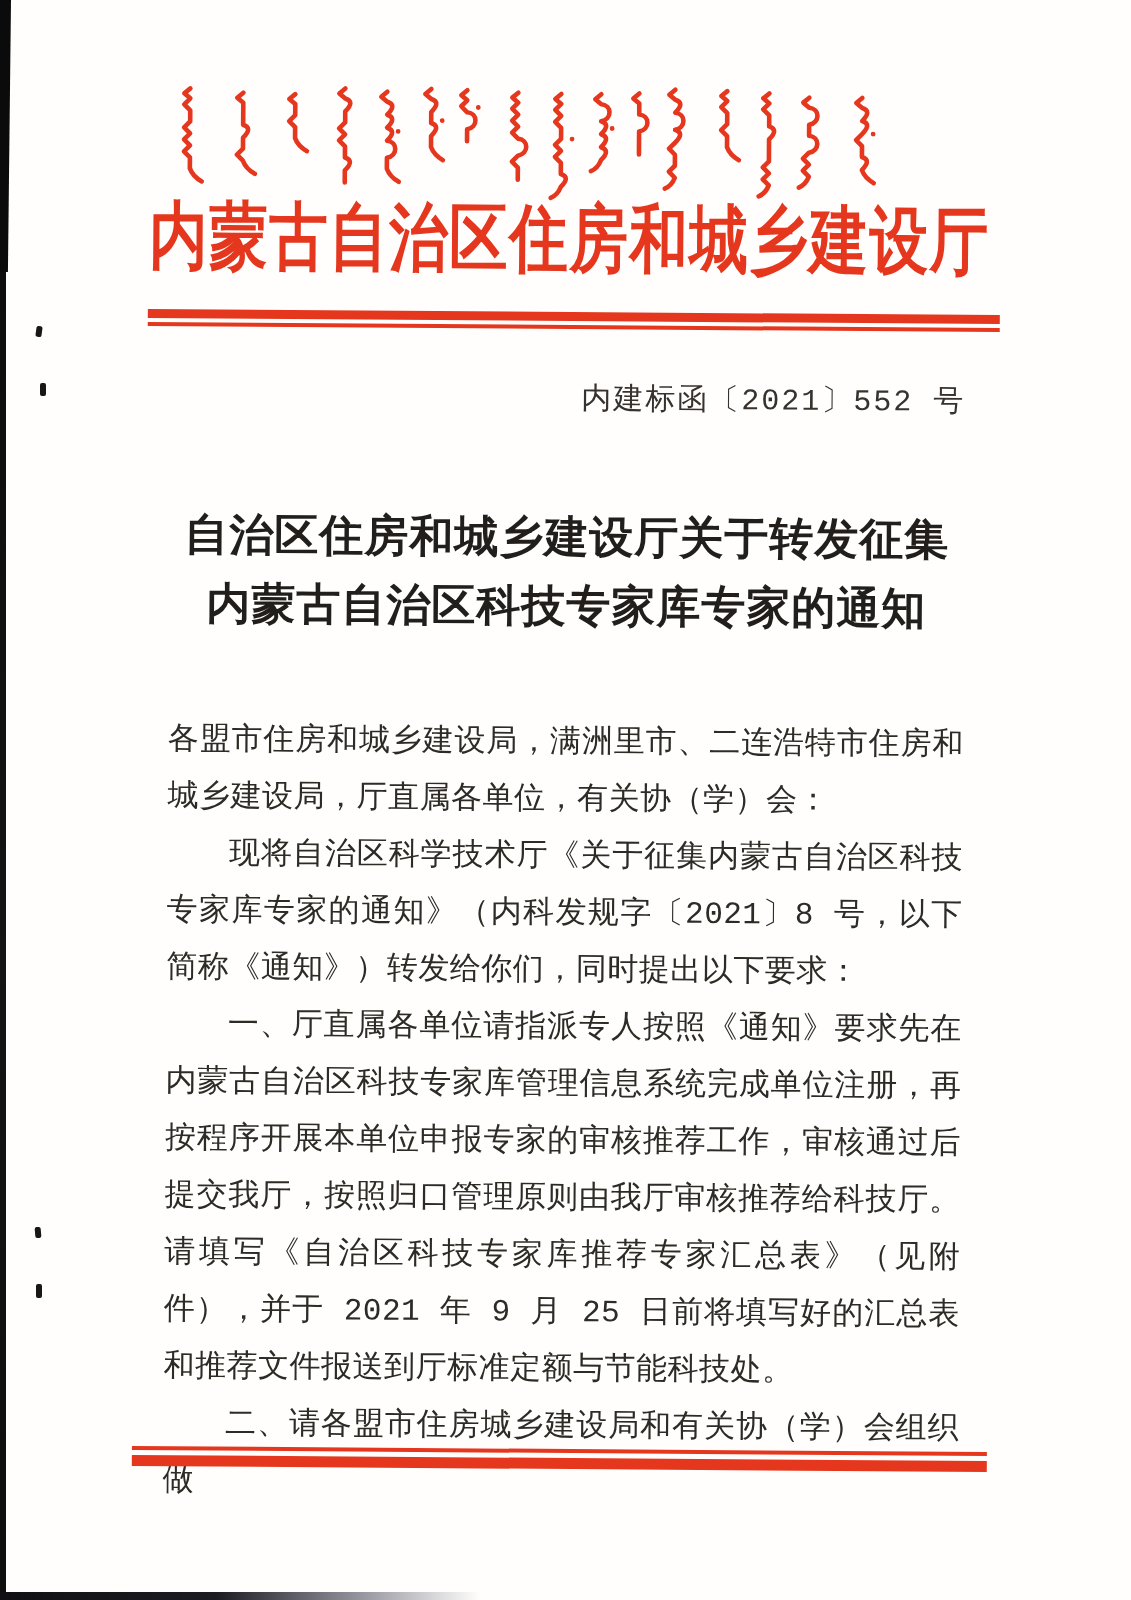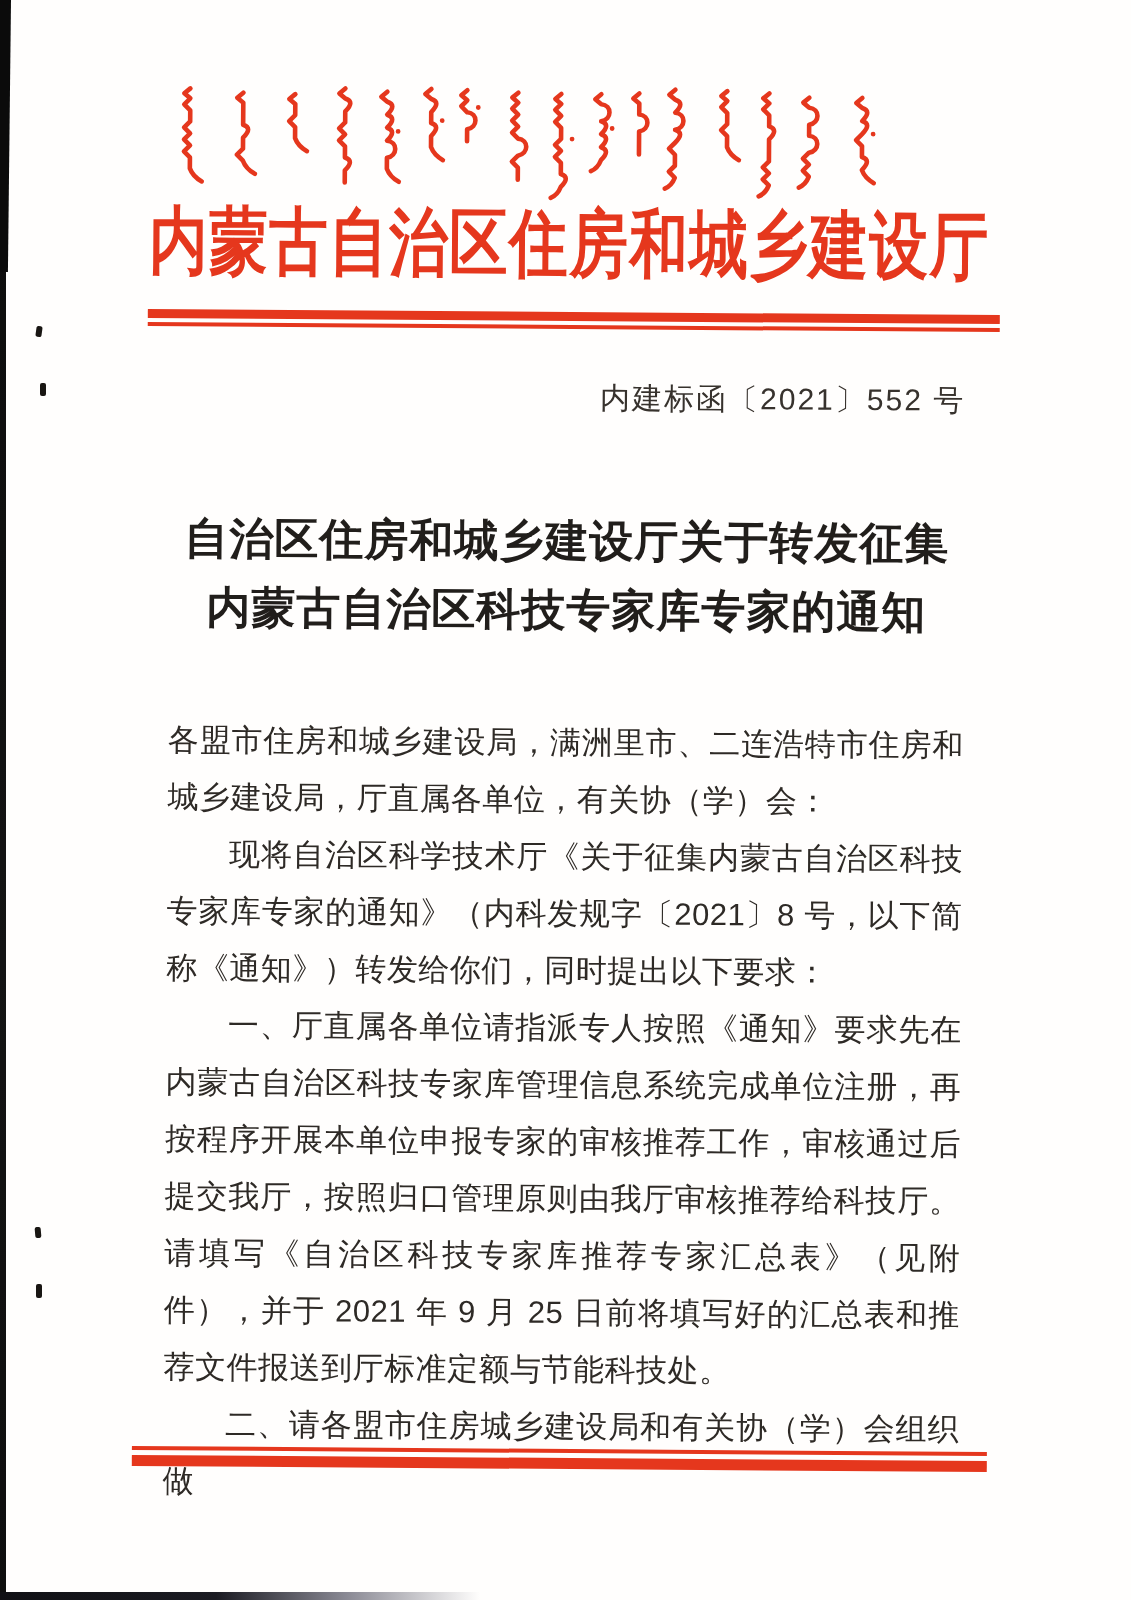--- a/index.html
+++ b/index.html
@@ -2,21 +2,21 @@
 <html lang="zh" style="--red: #e5371d;"><head>
 <meta charset="utf-8">
 <style>
   html, body { margin: 0; padding: 0; background: #ffffff; }
   .page {
     position: relative;
     width: 1131px;
     height: 1600px;
     background: #fffefd;
     overflow: hidden;
-    font-family: Liberation Sans, sans-serif;
+    font-family: Liberation Mono, monospace;
     color: #2b2724;
   }
   
   .scan-rotate {
     position: absolute;
     inset: 0;
     transform: rotate(0.4deg);
     transform-origin: 50% 45%;
   }
 

